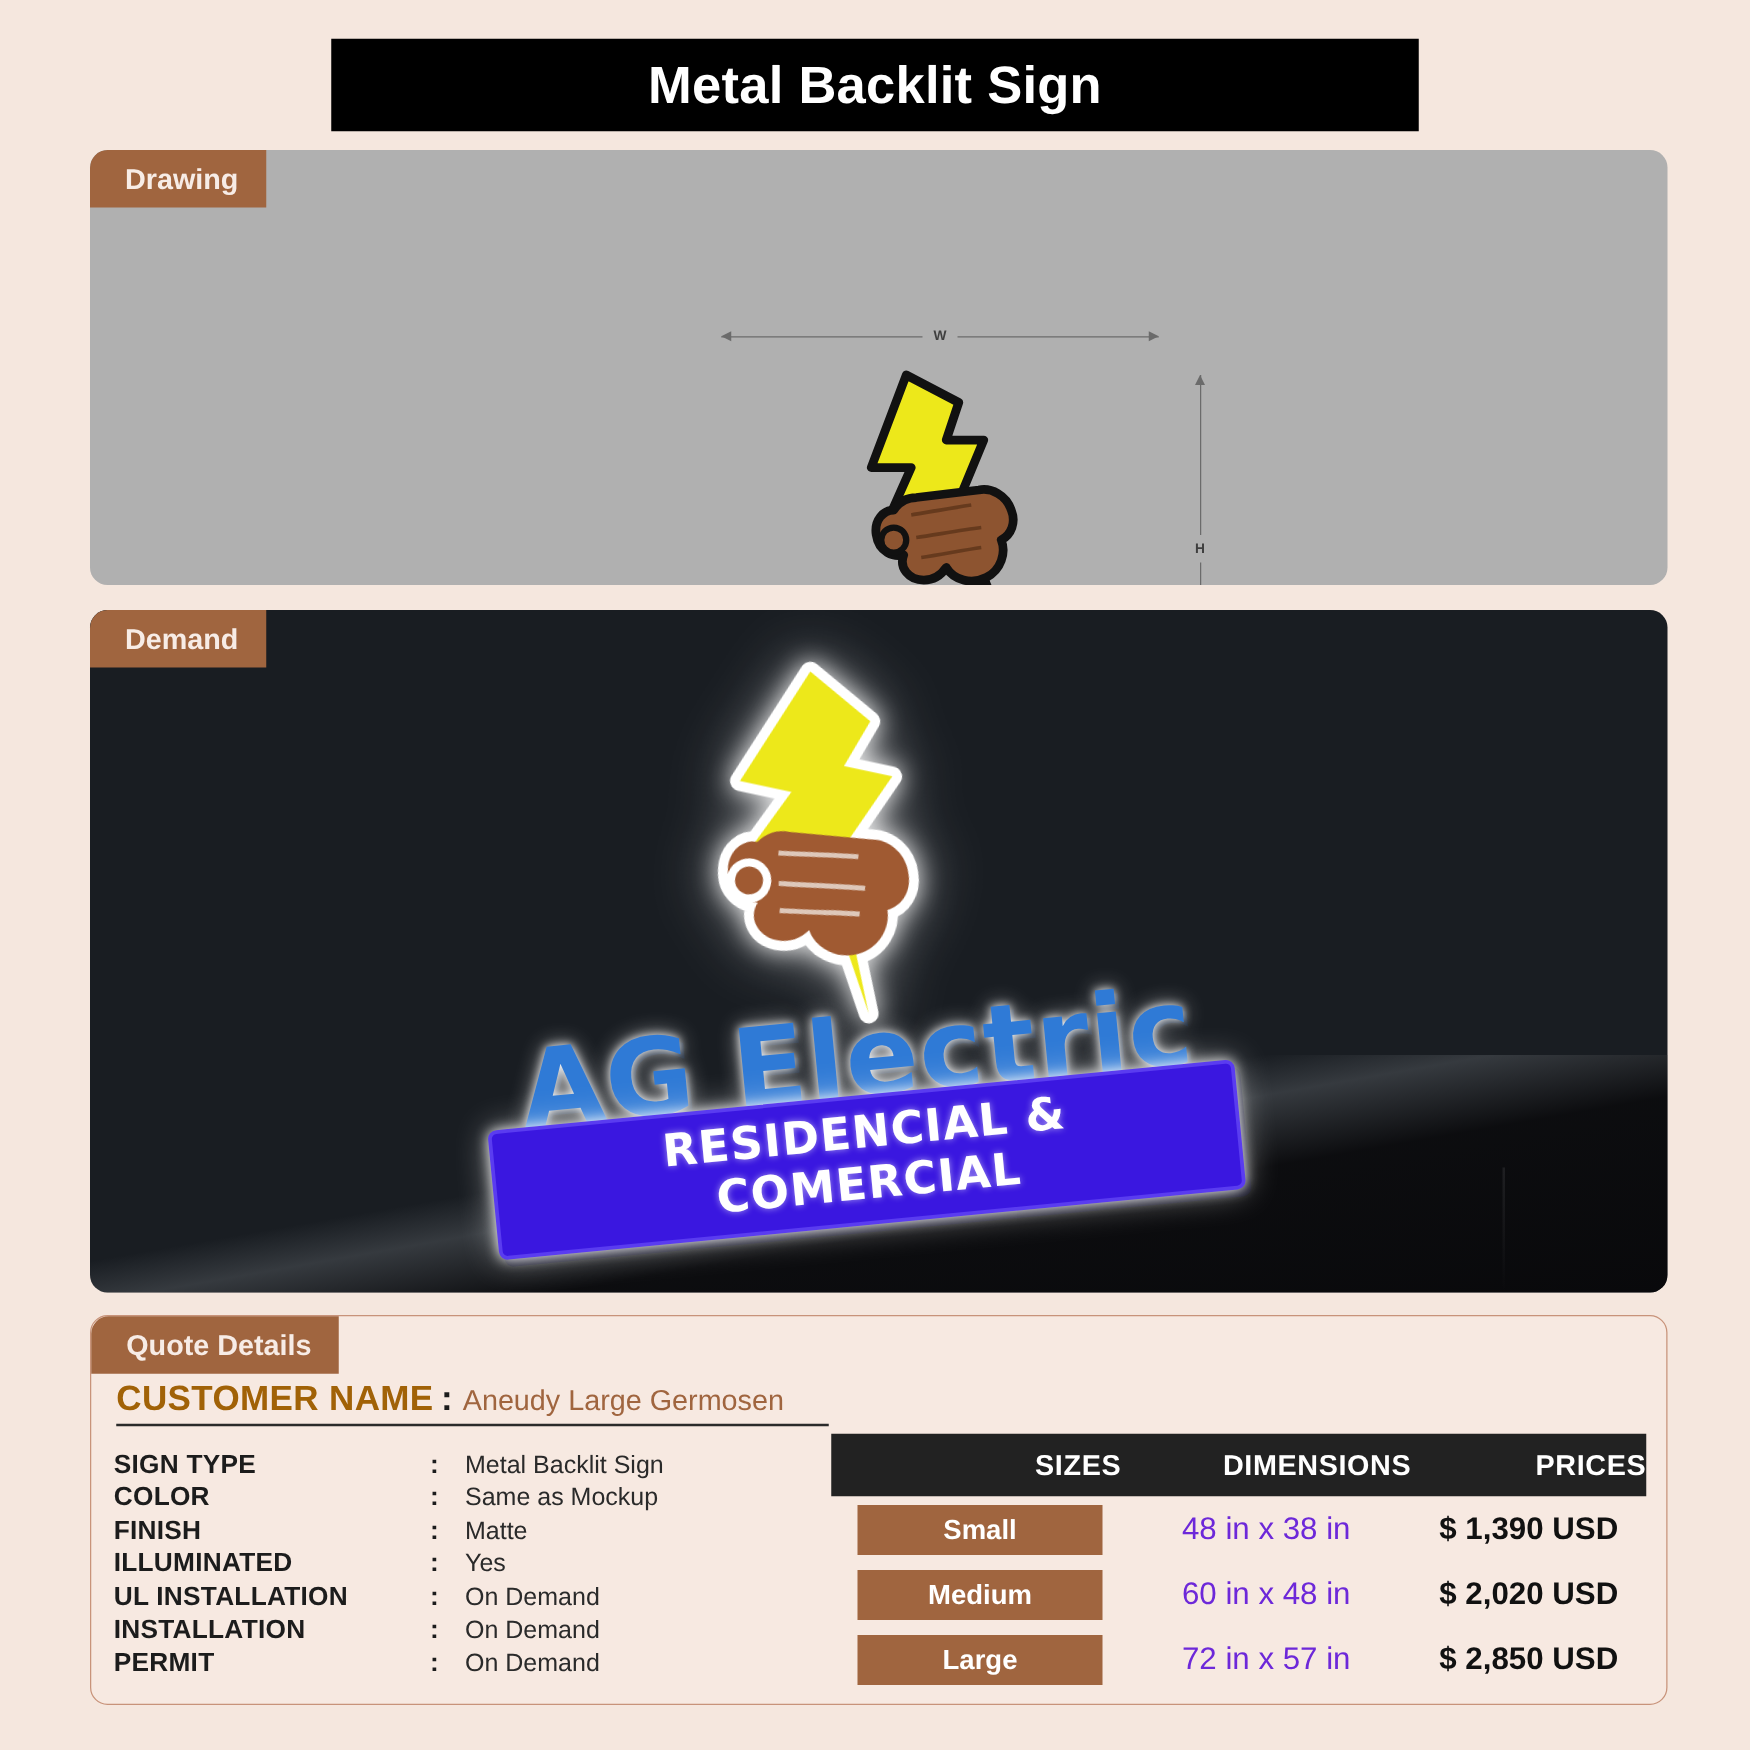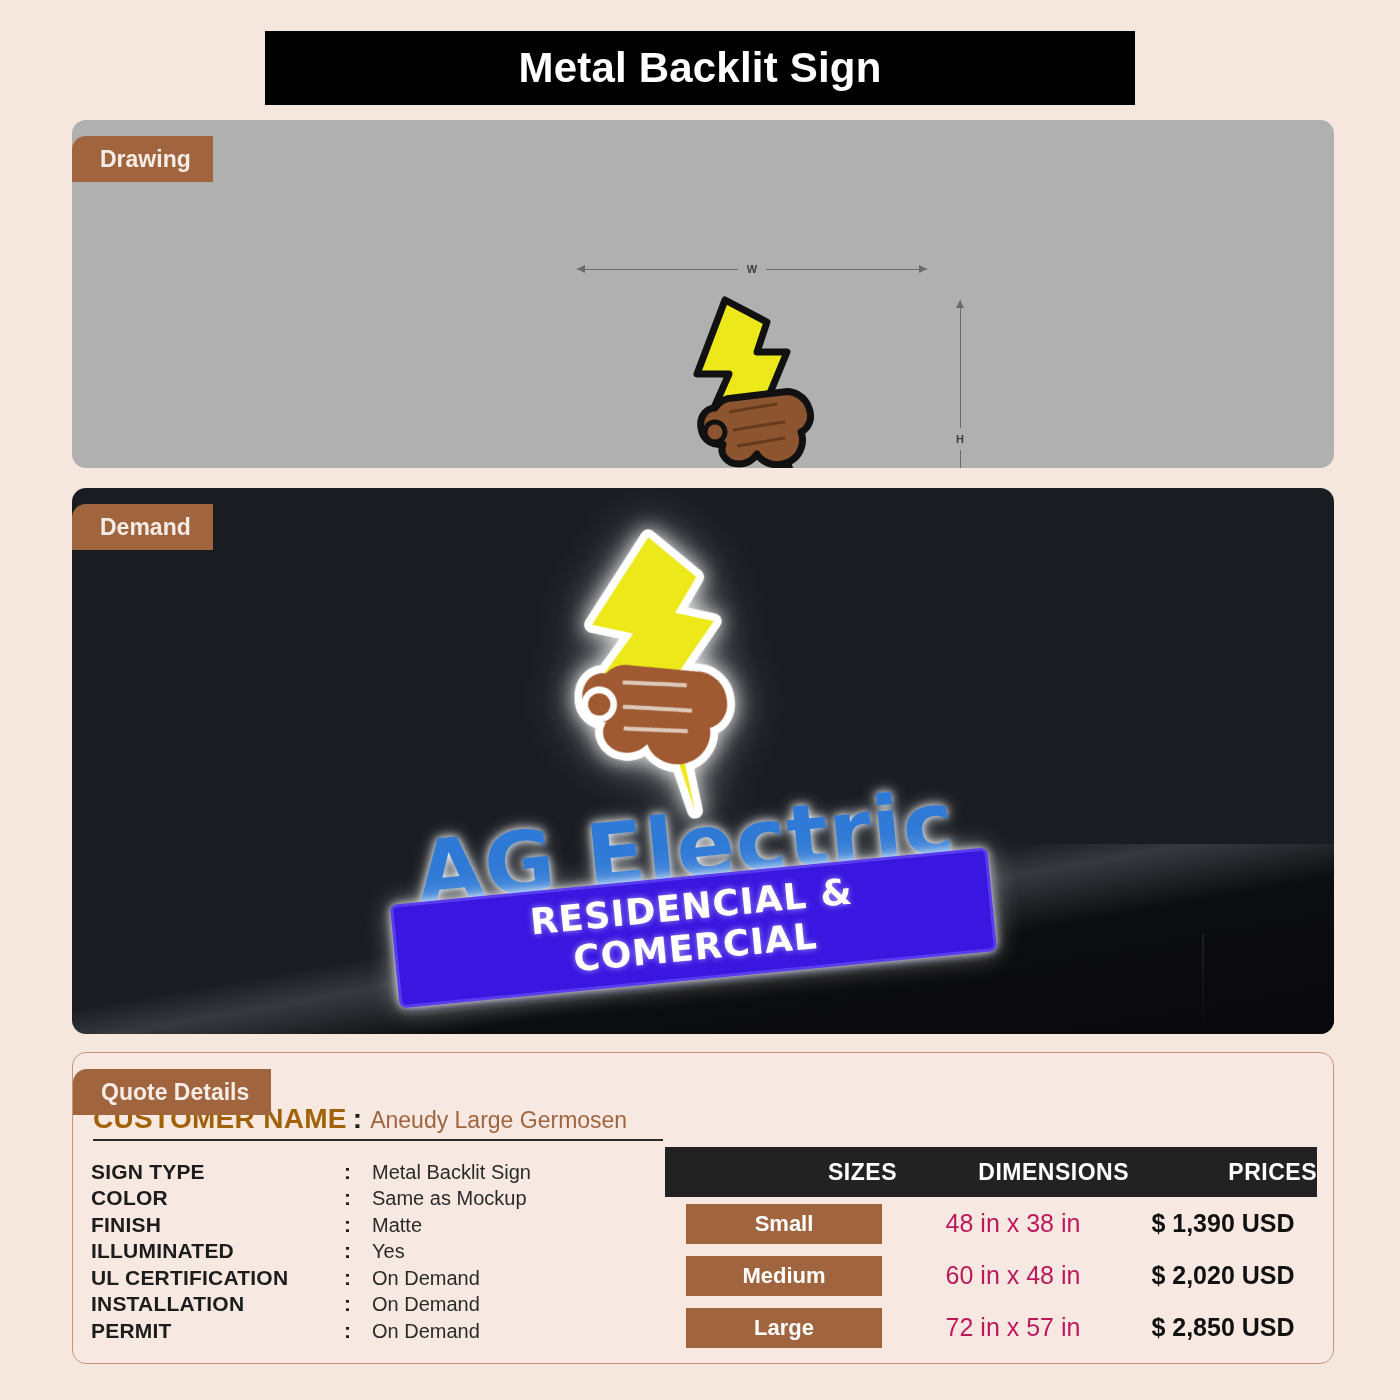--- a/index.html
+++ b/index.html
@@ -40,21 +40,21 @@
   }
 
   
   .panel {
     position: absolute;
     border-radius: 14px;
   }
   .panel-tab {
     position: absolute;
     left: 0;
-    top: 16px;
+    top: 0;
     height: 46px;
     background: #a0653f;
     border-top-left-radius: 14px;
     display: flex;
     align-items: center;
     padding: 0 22px 0 28px;
     z-index: 5;
   }
   .panel-tab span {
     color: #f7ece6;
@@ -324,21 +324,21 @@
     align-items: center;
     justify-content: center;
     color: #ffffff;
     font-size: 22px;
     font-weight: bold;
   }
   .pt-dim-cell {
     width: 232px;
     text-align: center;
     font-size: 25px;
-    color: #be185d;
+    color: #6d28d9;
     font-weight: 400;
   }
   .pt-price-cell {
     width: 188px;
     text-align: center;
     font-size: 25px;
     color: #111111;
     font-weight: bold;
     white-space: nowrap;
   }
@@ -470,21 +470,21 @@
           <span class="spec-key">FINISH</span>
           <span class="spec-colon">:</span>
           <span class="spec-val">Matte</span>
         </div>
         <div class="spec-row">
           <span class="spec-key">ILLUMINATED</span>
           <span class="spec-colon">:</span>
           <span class="spec-val">Yes</span>
         </div>
         <div class="spec-row">
-          <span class="spec-key">UL CERTIFICATION</span>
+          <span class="spec-key">UL INSTALLATION</span>
           <span class="spec-colon">:</span>
           <span class="spec-val">On Demand</span>
         </div>
         <div class="spec-row">
           <span class="spec-key">INSTALLATION</span>
           <span class="spec-colon">:</span>
           <span class="spec-val">On Demand</span>
         </div>
         <div class="spec-row">
           <span class="spec-key">PERMIT</span>

